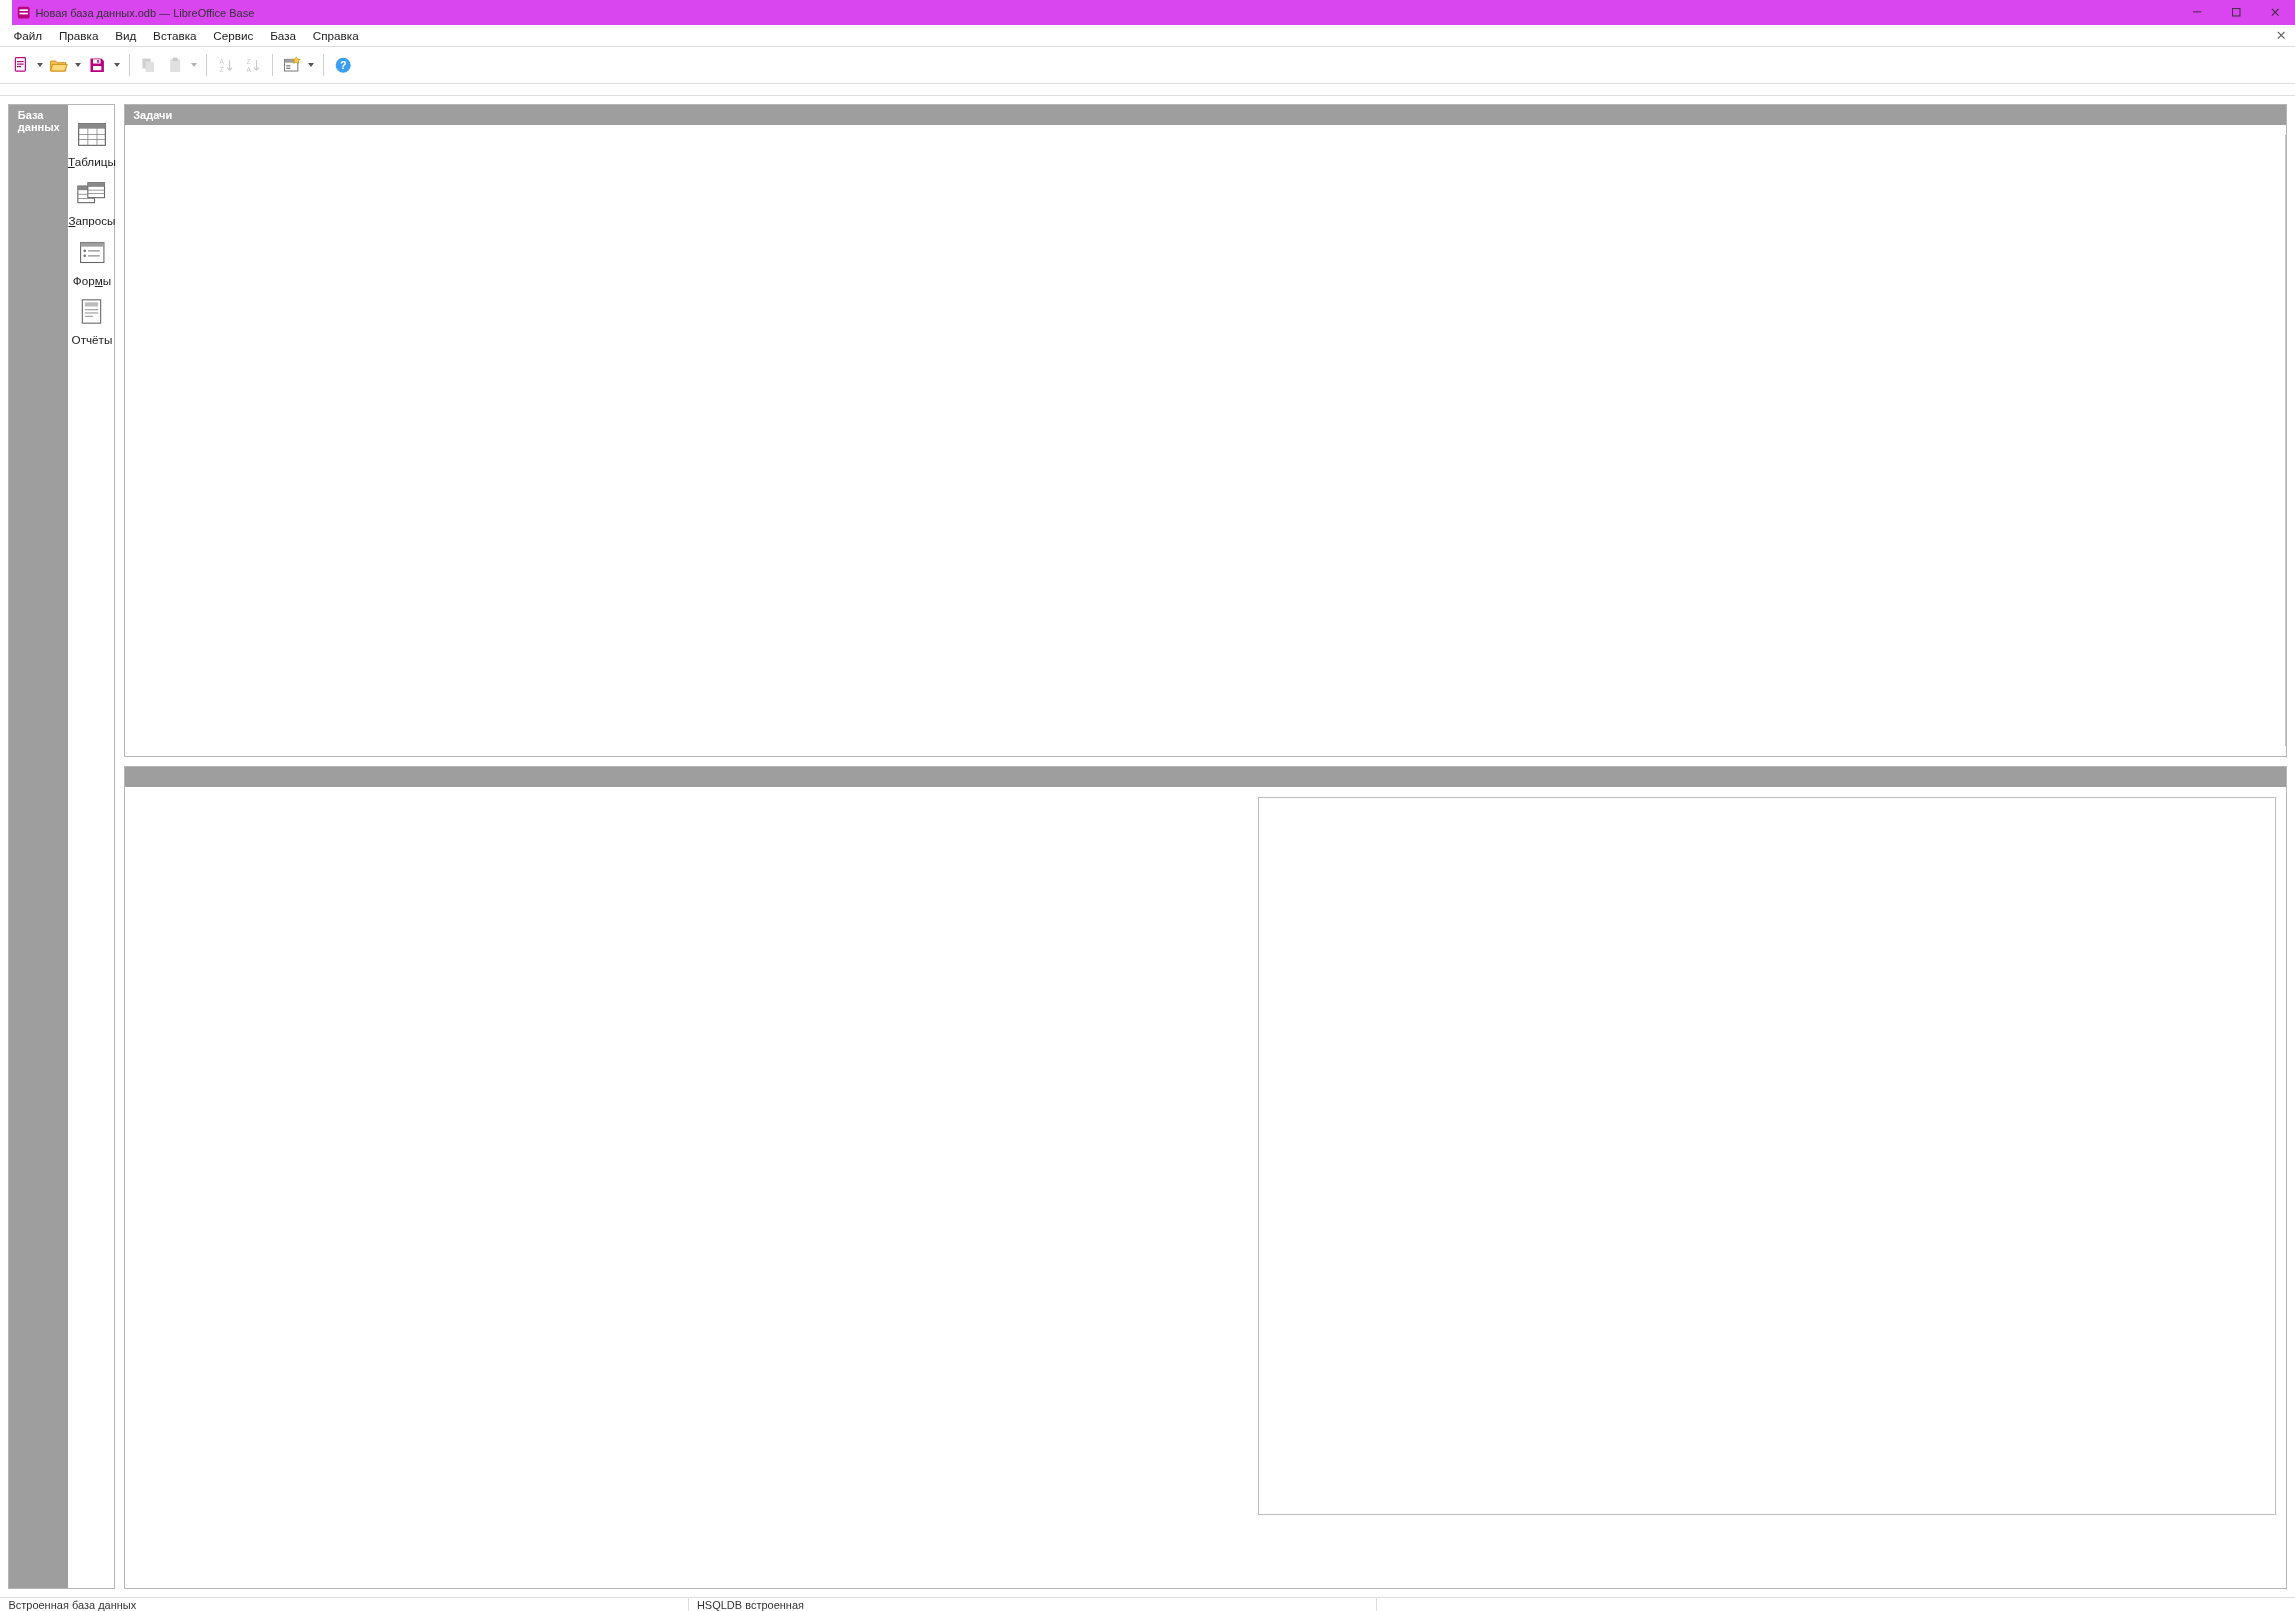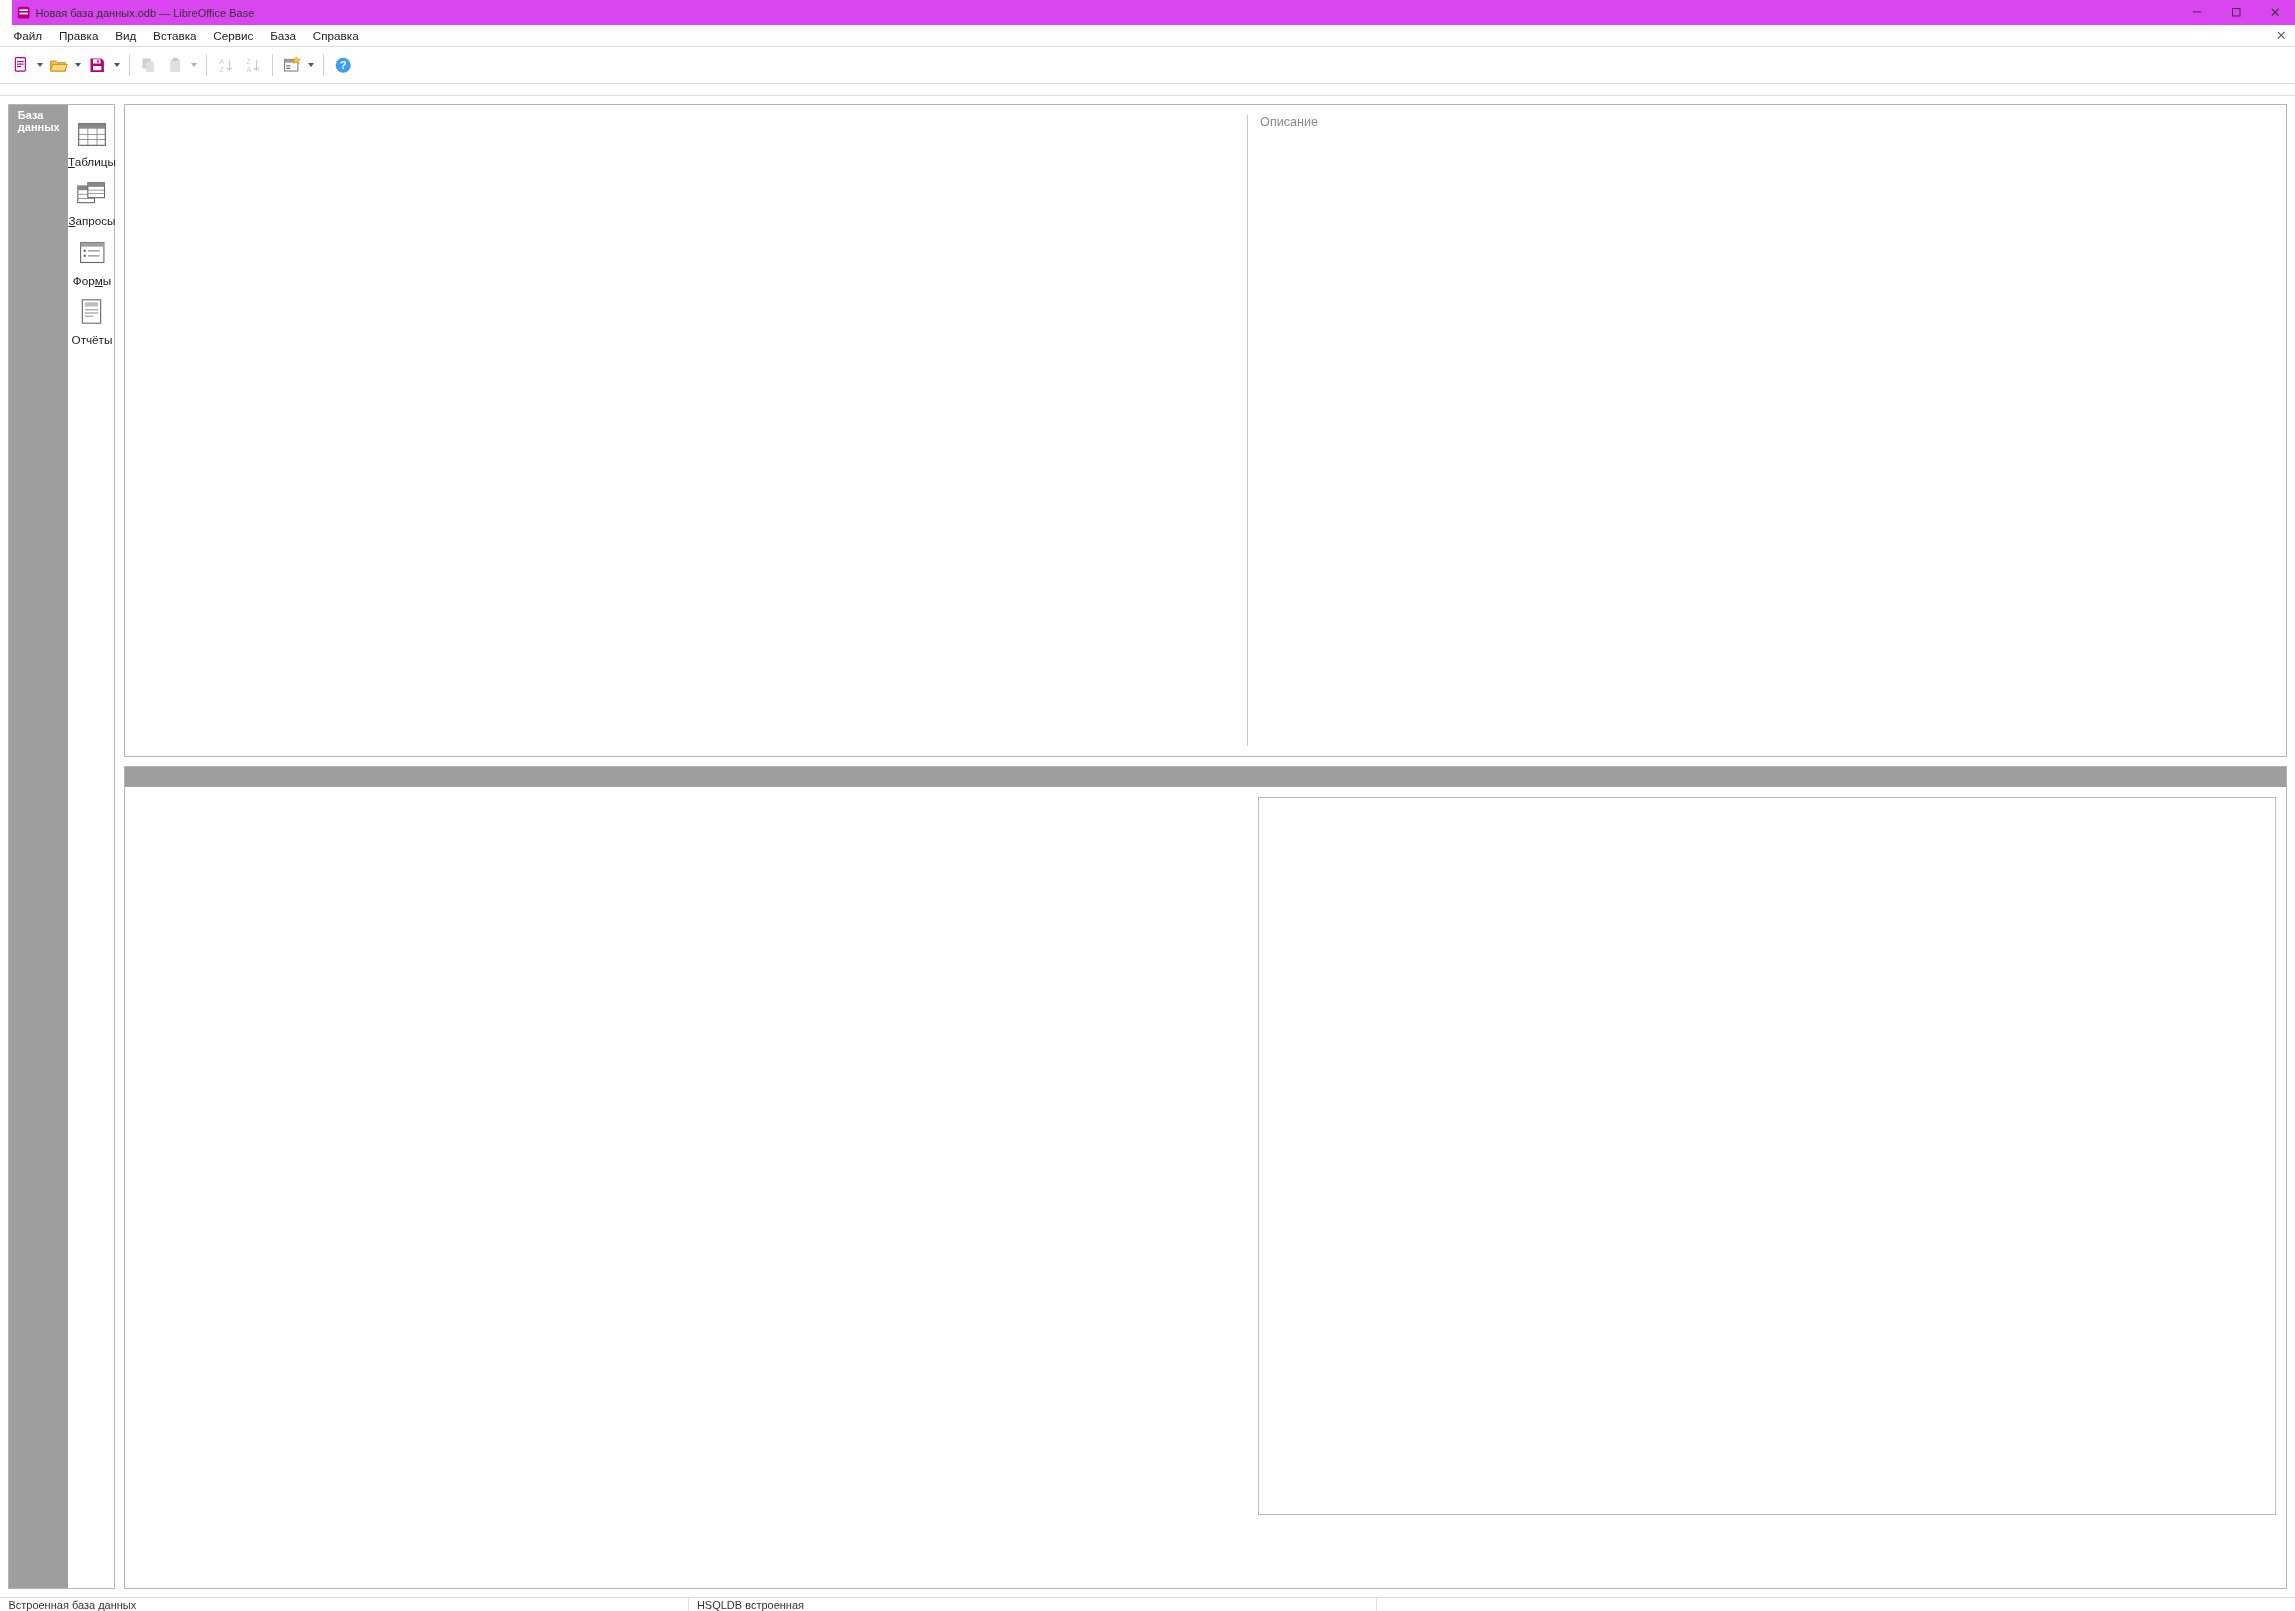--- a/index.html
+++ b/index.html
@@ -397,25 +397,23 @@
             <rect x="7" y="21" width="10" height="1.6" fill="#aaa"></rect>
           </svg>
         </span>
         <span class="lbl">Отчёты</span>
       </div>
     </div>
   </div>
 
   <div class="right-col">
     <div class="tasks-panel">
+      <div class="panel-header">Задачи</div>
       <div class="tasks-body">
         <div class="tasks-left"></div>
-        <div class="tasks-right">
-          <div class="desc-label">Описание</div>
-        </div>
       </div>
     </div>
     <div class="objects-panel">
       <div class="panel-header" style="min-height:20px"></div>
       <div class="objects-body">
         <div class="objects-left"></div>
         <div class="objects-right">
           <div class="preview-box"></div>
         </div>
       </div>

